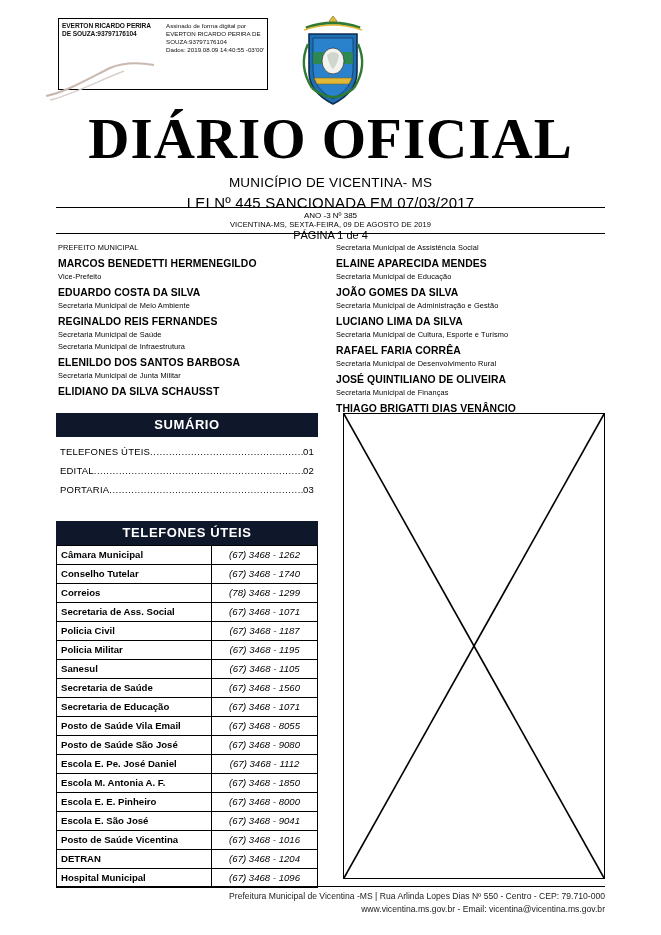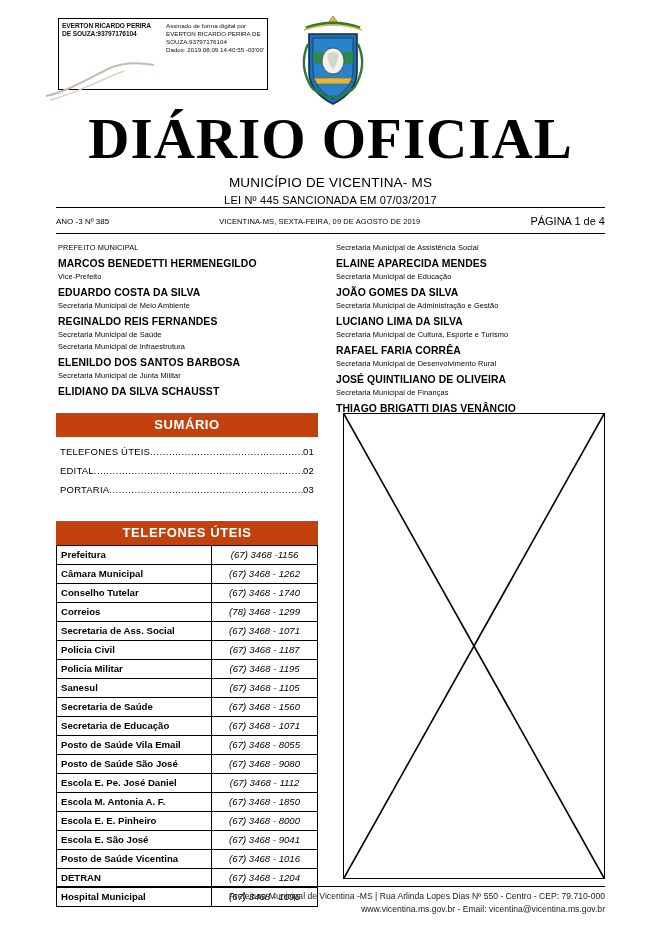--- a/index.html
+++ b/index.html
@@ -84,21 +84,21 @@
     font-size: 57px;
     letter-spacing: 1px;
     line-height: 1.0;
   }
   .masthead .subtitle {
     font-size: 13.5px;
     margin-top: 8px;
     letter-spacing: 0.2px;
   }
   .masthead .lei {
-    font-size: 11px;
+    font-size: 15px;
     margin-top: 4px;
     letter-spacing: 0.2px;
   }
 
   .rule {
     position: absolute;
     left: 56px;
     right: 56px;
     height: 0;
     border-top: 1px solid #000;
@@ -109,20 +109,21 @@
   .infobar {
     position: absolute;
     left: 56px;
     right: 56px;
     top: 211px;
     height: 20px;
     font-size: 8px;
     display: flex;
     align-items: center;
     justify-content: space-between;
+    flex-direction: column;
   }
   .infobar .ano { font-size: 8px; }
   .infobar .center { font-size: 7.5px; letter-spacing: 0.1px; }
   .infobar .pagina { font-size: 11px; }
 
   
   .officials {
     position: absolute;
     left: 58px;
     top: 240px;
@@ -144,21 +145,21 @@
   }
 
   
   .sumario {
     position: absolute;
     left: 56px;
     top: 413px;
     width: 262px;
   }
   .band {
-    background: #c2410c;
+    background: #0f172a;
     color: #fff;
     text-align: center;
     font-weight: bold;
     font-size: 13px;
     letter-spacing: 0.6px;
     padding: 4px 0 5px 0;
   }
   .sumario-body {
     padding: 9px 4px 0 4px;
     font-size: 9.5px;
@@ -331,24 +332,20 @@
         <span class="num">03</span>
       </div>
     </div>
   </div>
 
   <div class="tel">
     <div class="band">TELEFONES ÚTEIS</div>
     <table>
       <tbody>
         <tr>
-            <td class="name">Prefeitura</td>
-            <td class="num">(67) 3468 -1156</td>
-          </tr>
-        <tr>
             <td class="name">Câmara Municipal</td>
             <td class="num">(67) 3468 - 1262</td>
           </tr>
         <tr>
             <td class="name">Conselho Tutelar</td>
             <td class="num">(67) 3468 - 1740</td>
           </tr>
         <tr>
             <td class="name">Correios</td>
             <td class="num">(78) 3468 - 1299</td>

